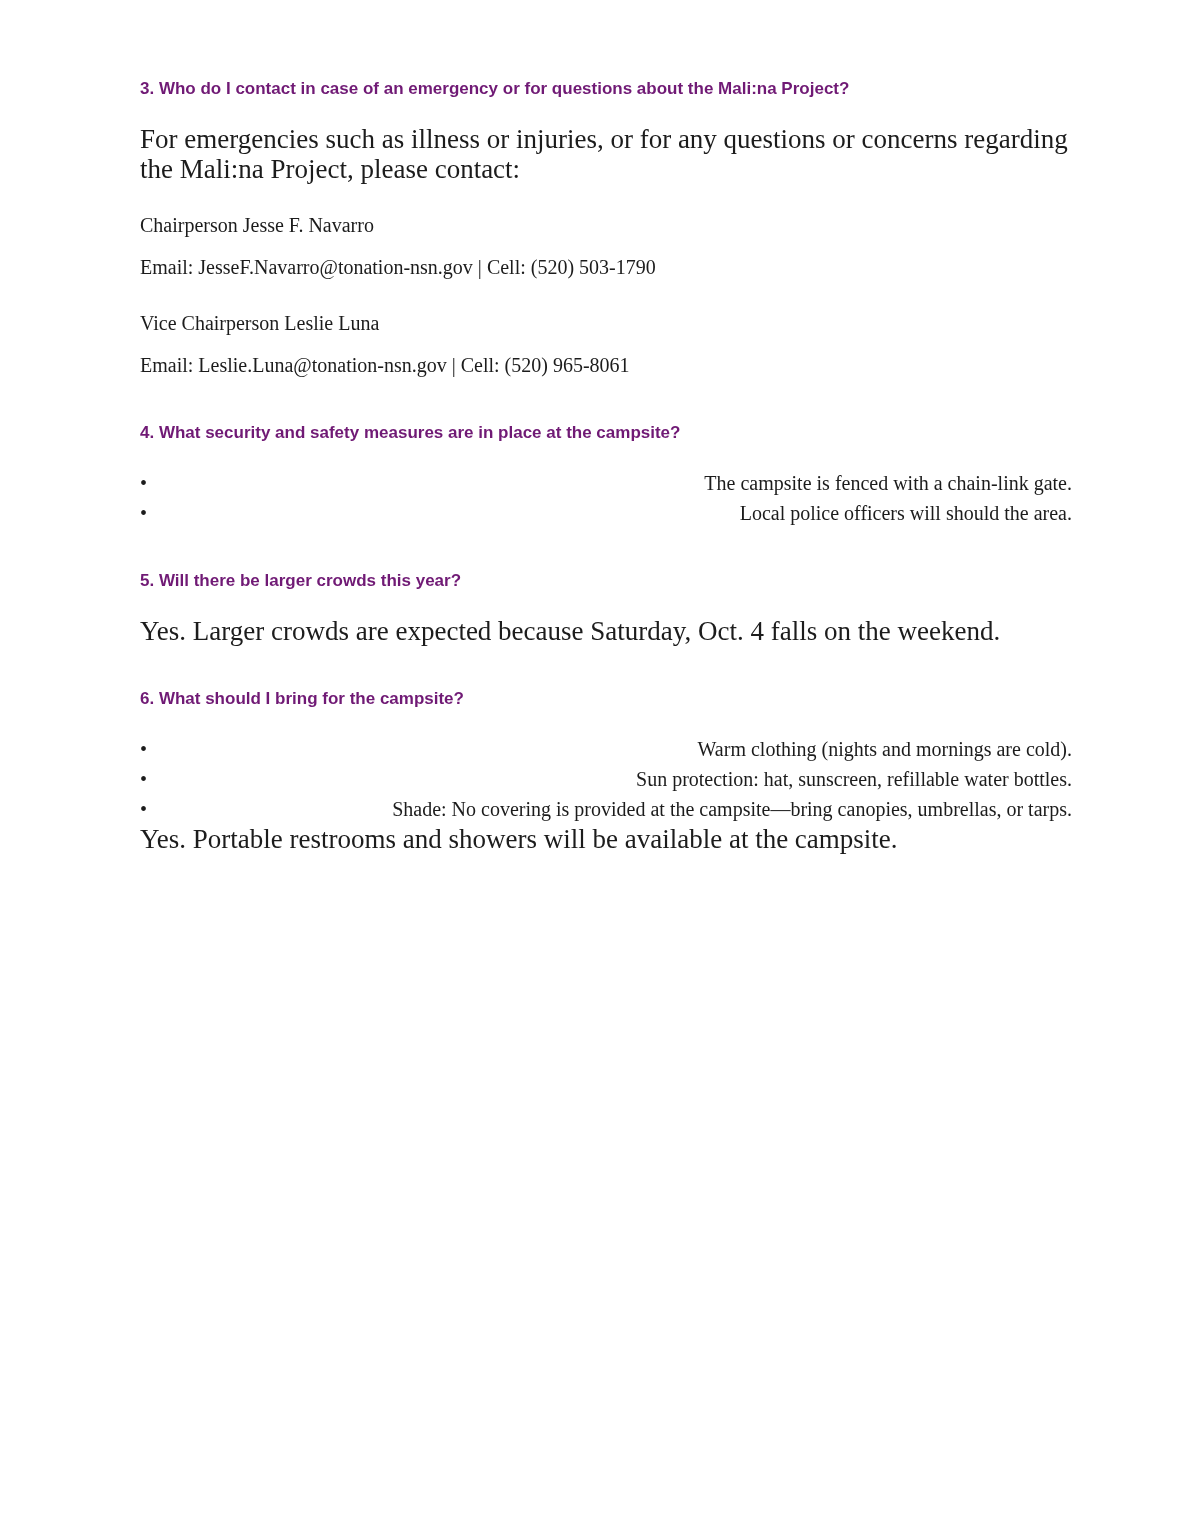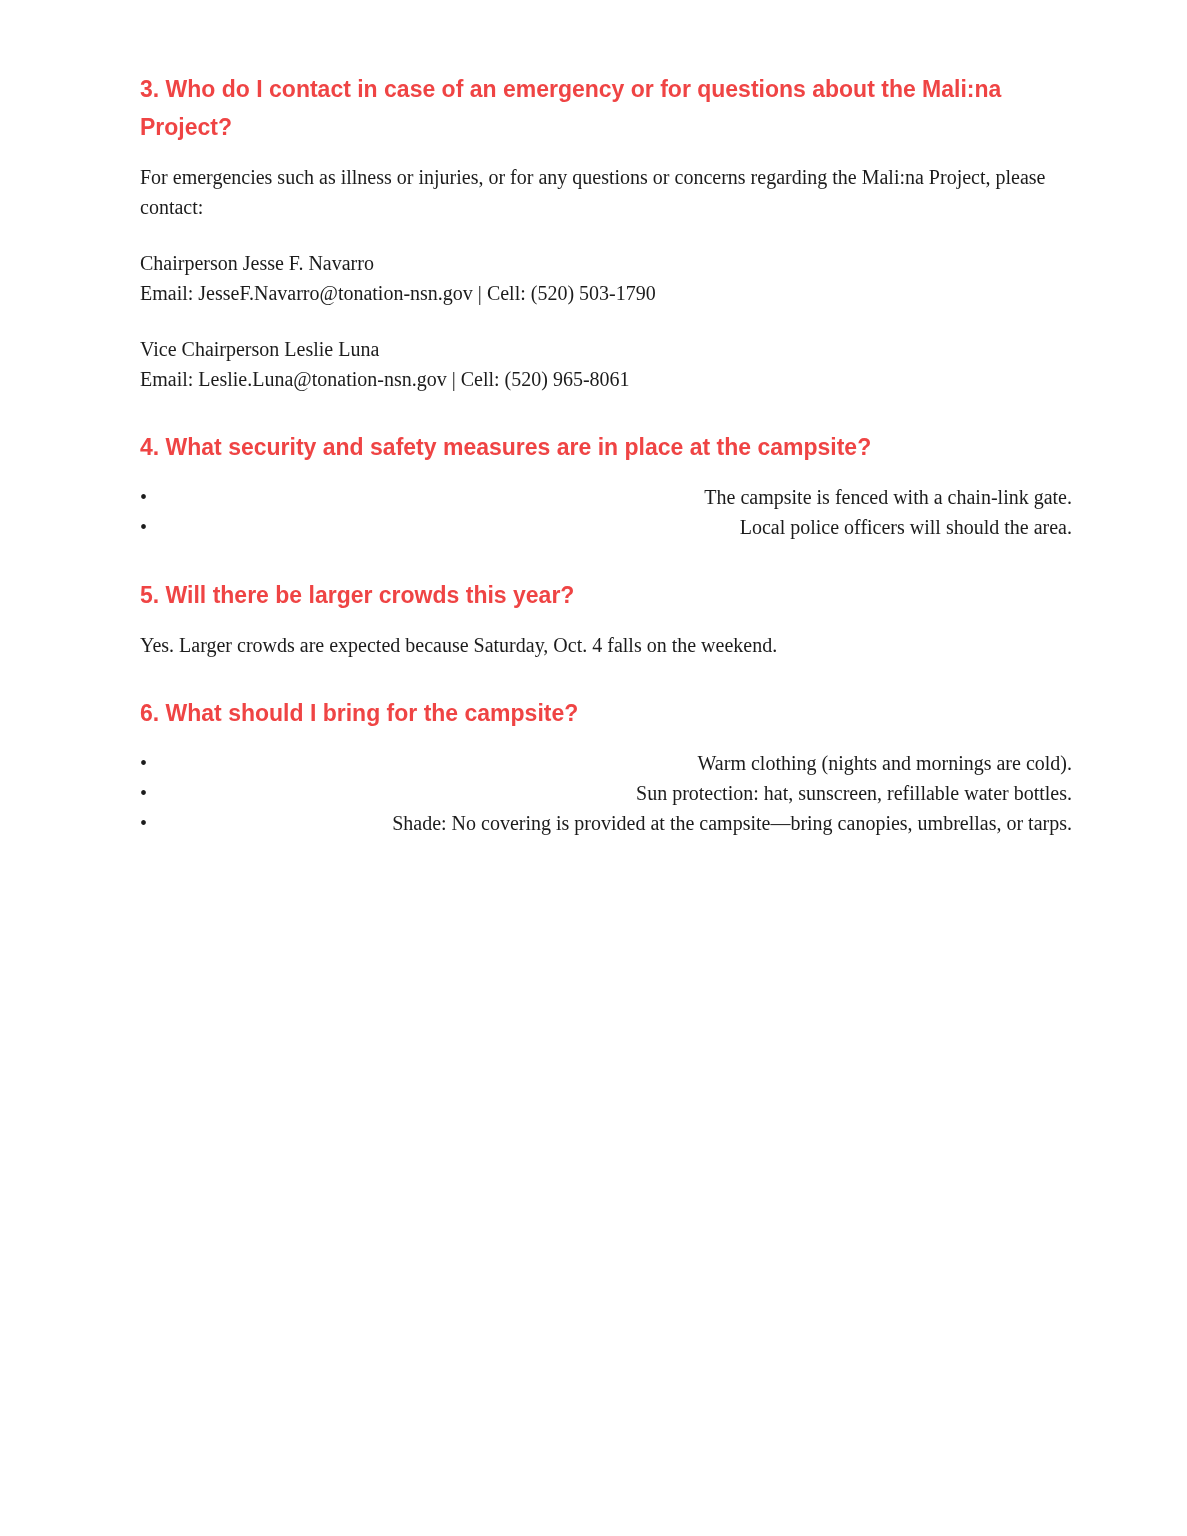--- a/index.html
+++ b/index.html
@@ -17,40 +17,41 @@
     overflow: hidden;
     font-family: "Liberation Serif", serif;
     color: #1c1c1c;
   }
   .content {
     max-width: 932px;
   }
   .section-heading {
     font-family: "Liberation Sans", sans-serif;
     font-weight: bold;
-    font-size: 23px;
+    font-size: 17px;
     line-height: 38px;
-    color: #ef4444;
+    color: #701a75;
     margin: 34px 0 16px 0;
   }
   .section-heading.first {
     margin-top: 0;
   }
   .para {
-    font-size: 20px;
+    font-size: 27px;
     line-height: 30px;
     margin: 0 0 10px 0;
   }
   .contact-block {
     font-size: 20px;
     line-height: 30px;
     margin: 26px 0 0 0;
   }
   .contact-line {
     display: block;
+    margin-top: 12px;
   }
   .bullet-list {
     margin: 0;
     padding: 0;
     list-style: none;
   }
   .bullet-item {
     display: flex;
     font-size: 20px;
     line-height: 30px;
@@ -116,16 +117,17 @@
           <span class="bullet-text">Sun protection: hat, sunscreen, refillable water bottles.</span>
         </li>
         <li class="bullet-item">
           <span class="bullet-marker">•</span>
           <span class="bullet-text">Shade: No covering is provided at the campsite—bring canopies, umbrellas, or tarps.</span>
         </li>
       </ul>
     </div>
 
     <div>
+      <p class="para">Yes. Portable restrooms and showers will be available at the campsite.</p>
     </div>
 
   </div>
 </div>
 
 </body></html>

